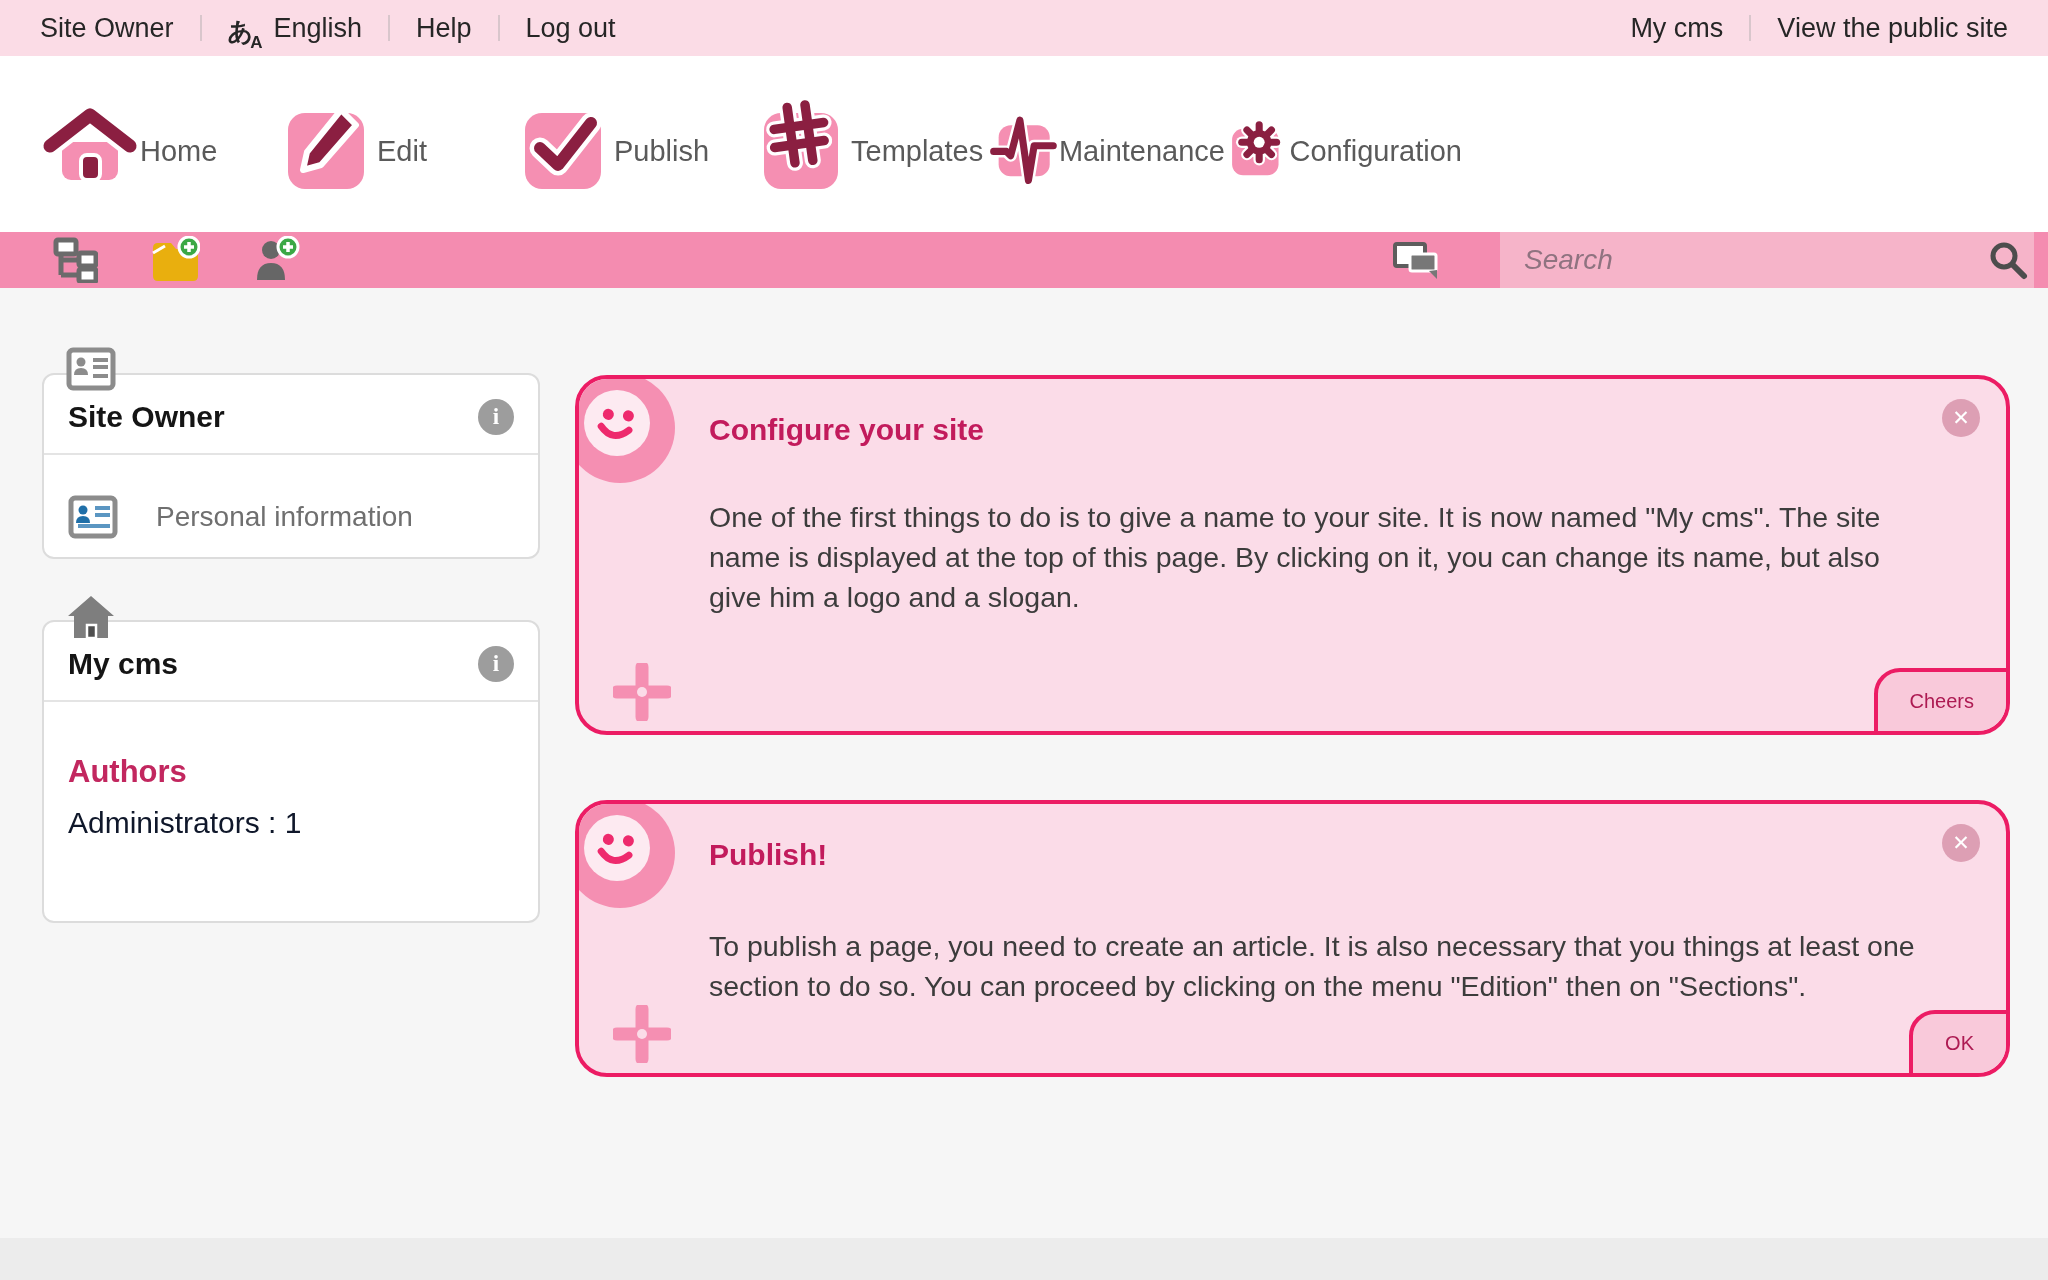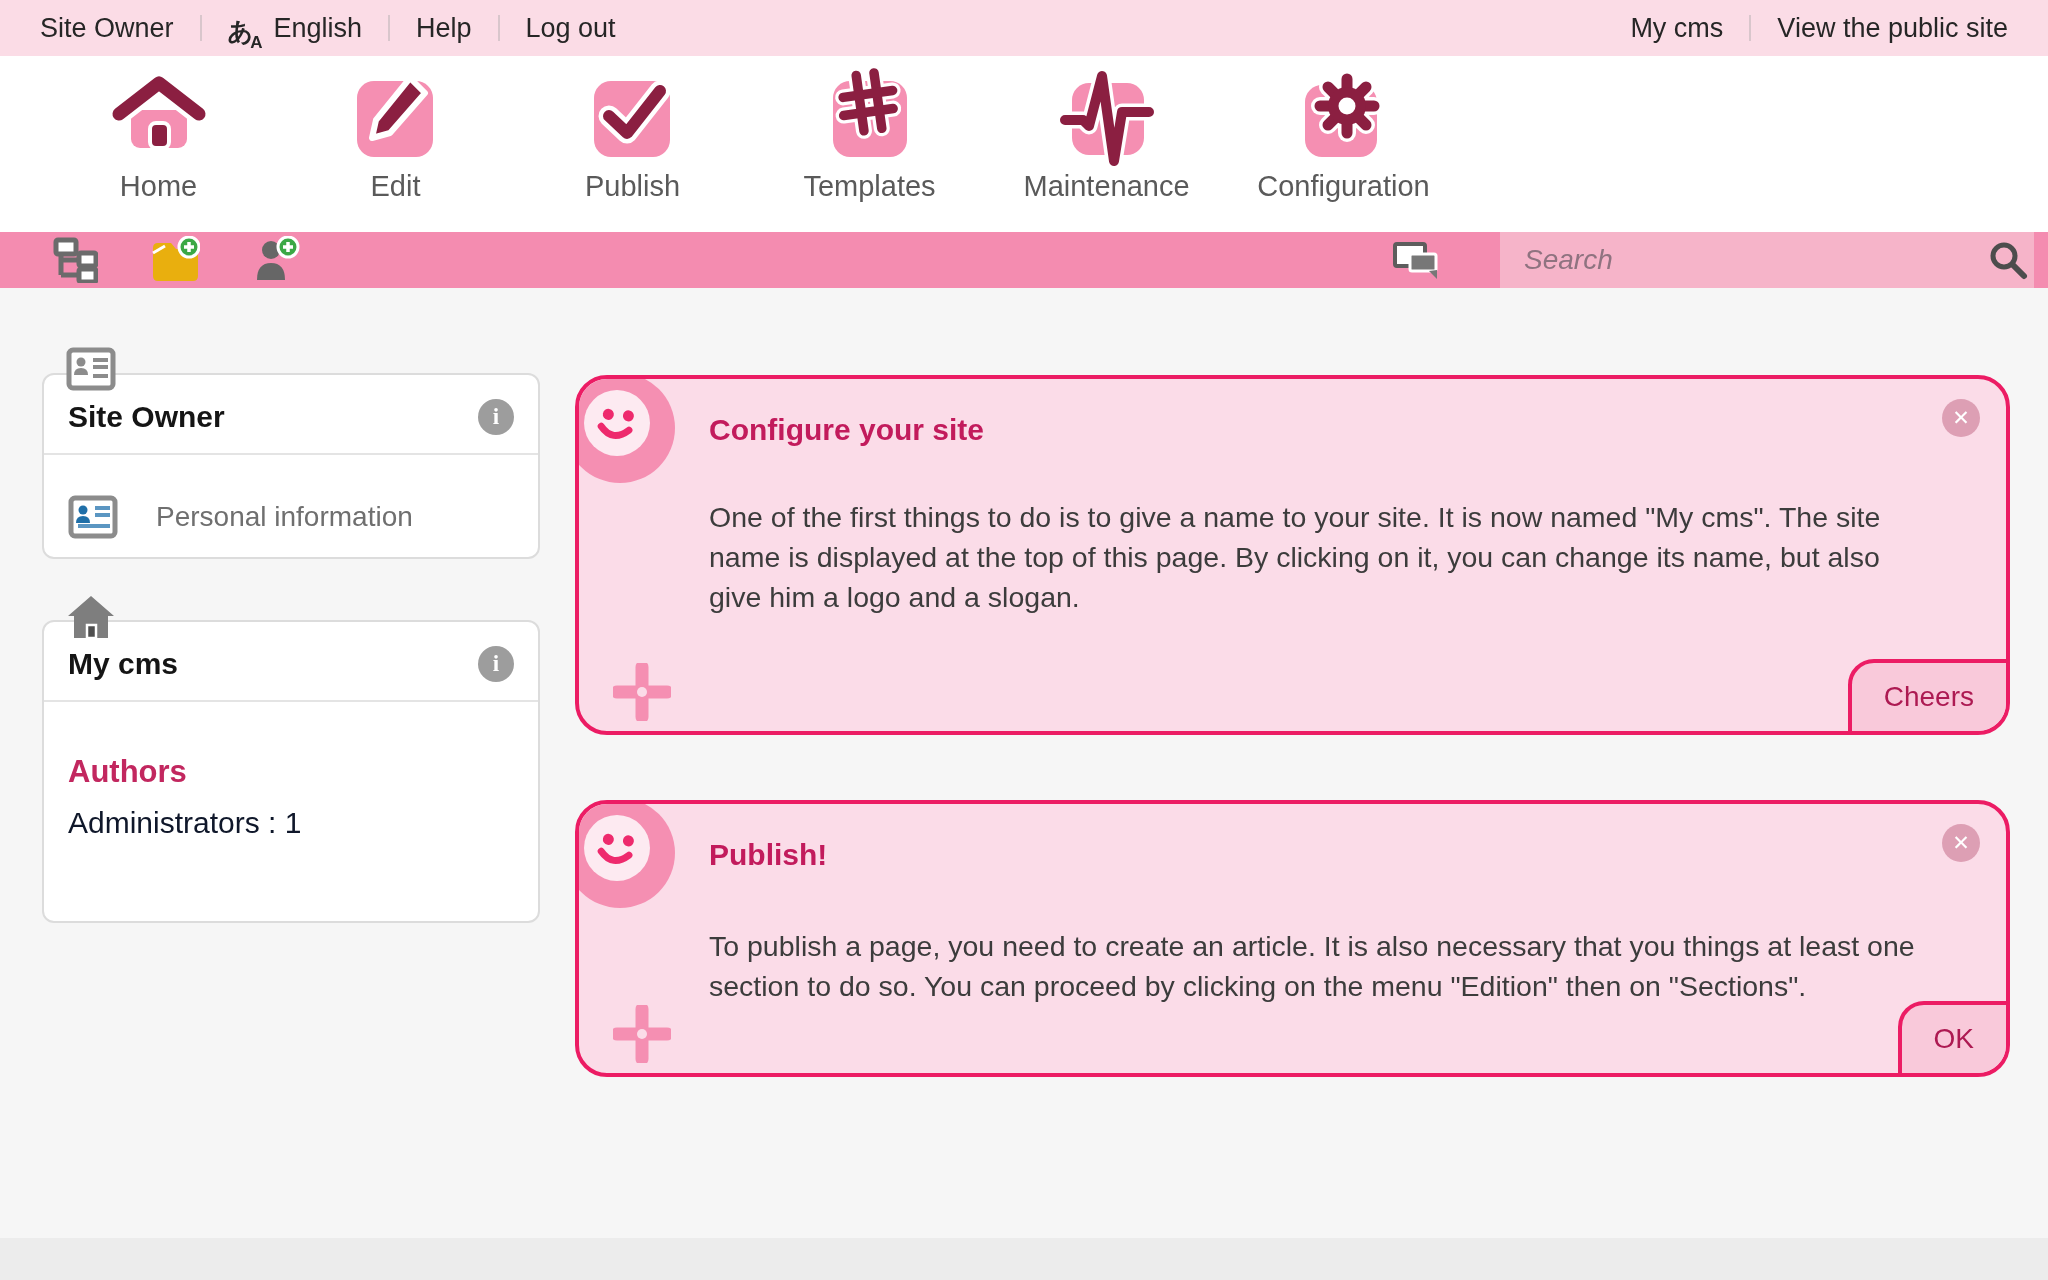--- a/index.html
+++ b/index.html
@@ -16,21 +16,21 @@
   .topbar-left { display:flex; align-items:center; gap:26px; flex:1; }
   .topbar-right { display:flex; align-items:center; gap:26px; }
   .tb-link { cursor:pointer; white-space:nowrap; }
   .sep { width:2px; height:26px; background:#d9c6cc; }
   .lang-wrap { display:flex; align-items:flex-end; gap:8px; cursor:pointer; }
   .lang-ico { font-weight:700; font-size:25px; line-height:1; }
   .lang-ico .sub { font-size:17px; font-weight:700; position:relative; top:8px; left:-3px; }
 
   
   .navbar { height:176px; background:#ffffff; display:flex; padding-left:40px; }
-  .nav-item { width:237px; display:flex; flex-direction:column; align-items:center;
+  .nav-item { width:237px; display:flex; align-items:center;
               padding-top:12px; cursor:pointer; }
   .nav-item svg { width:100px; height:100px; display:block; }
   .nav-label { font-size:29px; color:#5a5a5a; margin-top:2px; }
 
   
   .toolbar { height:56px; background:#f48cb0; position:relative; }
   .tb-icons { position:absolute; left:52px; top:5px; height:46px; display:flex;
               gap:52px; align-items:center; }
   .tb-icons svg { display:block; cursor:pointer; }
   .tb-chat { position:absolute; left:1392px; top:9px; cursor:pointer; }
@@ -72,21 +72,21 @@
   .notice-title { margin:34px 70px 0 130px; font-size:30px; font-weight:700; color:#c21b5c; }
   .notice-body { margin:50px 74px 0 130px; font-size:28.5px; line-height:40px; color:#3c3c3c; }
   .n2 .notice-body { margin-top:54px; }
   .notice-close { position:absolute; top:20px; right:26px; width:38px; height:38px;
                   border-radius:50%; background:#dd9fb4; color:#fff; display:flex;
                   align-items:center; justify-content:center; font-size:21px;
                   font-weight:900; cursor:pointer; }
   .notice-plus { position:absolute; left:34px; bottom:10px; cursor:pointer; }
   .notice-btn { position:absolute; right:-4px; bottom:-4px; background:#f9c9da;
                 border:4px solid #ec1c64; border-radius:26px 0 16px 0; color:#ad1a52;
-                font-size:28px; padding:18px 32px; cursor:pointer; font-family:inherit; }
+                font-size:20px; padding:18px 32px; cursor:pointer; font-family:inherit; }
 
   .footer { height:42px; background:#ececec; }
 </style>
 </head>
 <body>
 
 <div class="page">
 
   <header class="topbar">
     <div class="topbar-left">

